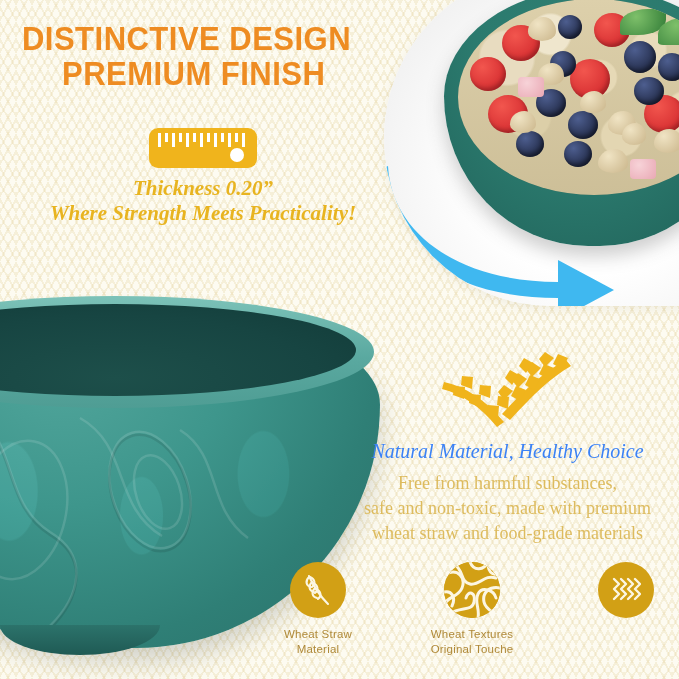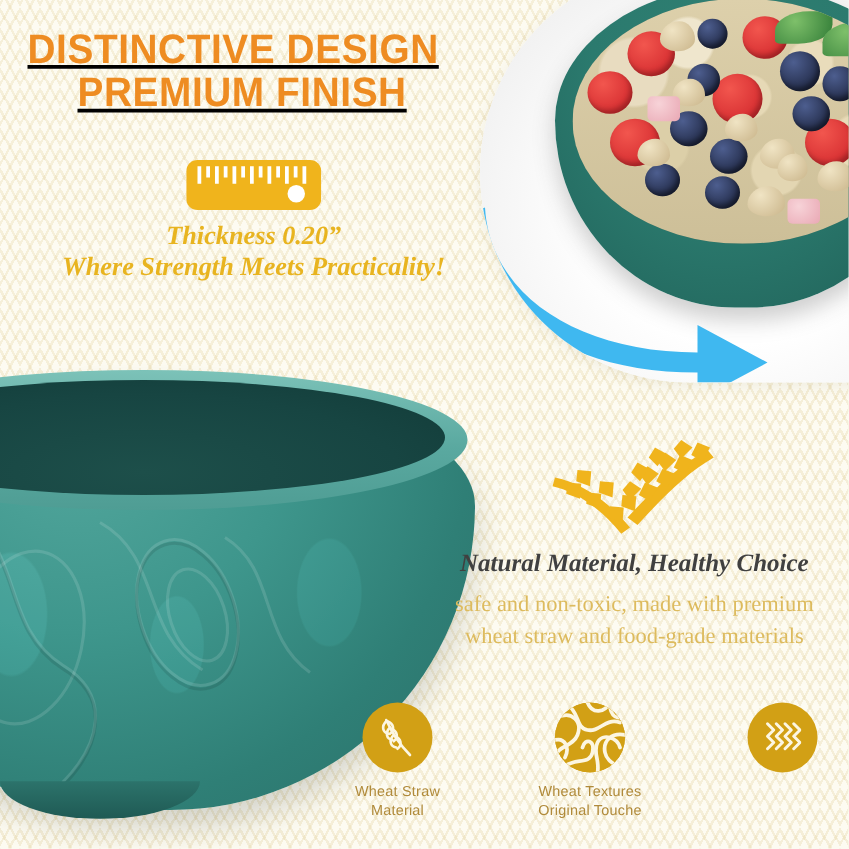--- a/index.html
+++ b/index.html
@@ -129,21 +129,20 @@
   .bb-foot{
     position:absolute;left:150px;top:325px;width:160px;height:30px;
     background:linear-gradient(#2c736b,#1f5a54);
     border-radius:0 0 50% 50%/0 0 100% 100%;
   }
 
   
   .headline{
     position:absolute;left:22px;top:22px;width:370px;
     z-index:5;
-    text-decoration:underline;
   }
   .headline .l1,.headline .l2{
     font-family:"Liberation Sans",sans-serif;
     font-weight:bold;
     color:#ee8c22;
     letter-spacing:.5px;
     line-height:1.06;
     transform:scaleX(.94);
     transform-origin:left center;
     white-space:nowrap;
@@ -174,22 +173,22 @@
   }
 
   
   .natural{
     position:absolute;left:340px;top:352px;width:335px;
     text-align:center;z-index:5;
   }
   .wheat-icon{display:block;margin:0 auto 10px auto;}
   .nat-h{
     font-family:"Liberation Serif",serif;
-    font-weight:bold;font-style:italic;
-    color:#404040;font-size:20px;white-space:nowrap;
+    font-weight:normal;font-style:italic;
+    color:#3b82f6;font-size:20px;white-space:nowrap;
   }
   .nat-body{
     font-family:"Liberation Serif",serif;
     color:#ddbb5e;font-size:18px;line-height:1.4;margin-top:8px;
   }
 
   
   .features{
     position:absolute;left:272px;top:562px;width:400px;
     display:flex;justify-content:space-between;z-index:5;
@@ -339,20 +338,21 @@
         <path d="M30 42 l11 1 -1 12 -11 -4 Z"></path>
         <path d="M48 53 l11 1 -1 12 -11 -4 Z"></path>
         <path d="M14 34 l11 1 -1 12 -11 -4 Z"></path>
 
         <path d="M70 18 l9 5 -7 10 -7 -7 Z"></path>
         <path d="M84 6 l9 5 -7 10 -7 -7 Z"></path>
       </g>
     </svg>
     <div class="nat-h">Natural Material, Healthy Choice</div>
     <div class="nat-body">
+      <div>Free from harmful substances,</div>
       <div>safe and non-toxic, made with premium</div>
       <div>wheat straw and food-grade materials</div>
     </div>
   </div>
 
   <div class="features">
 
 
     <div class="feature">
       <div class="badge">

